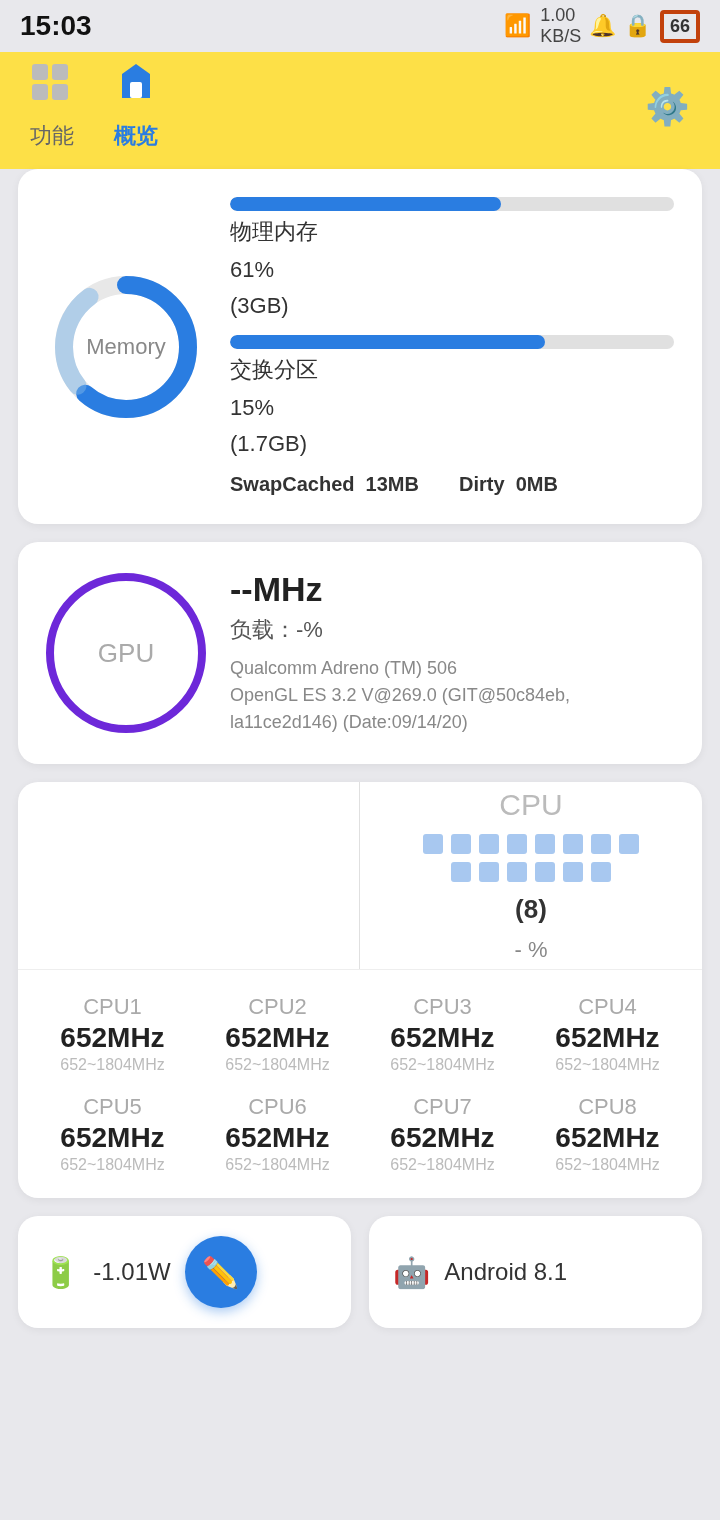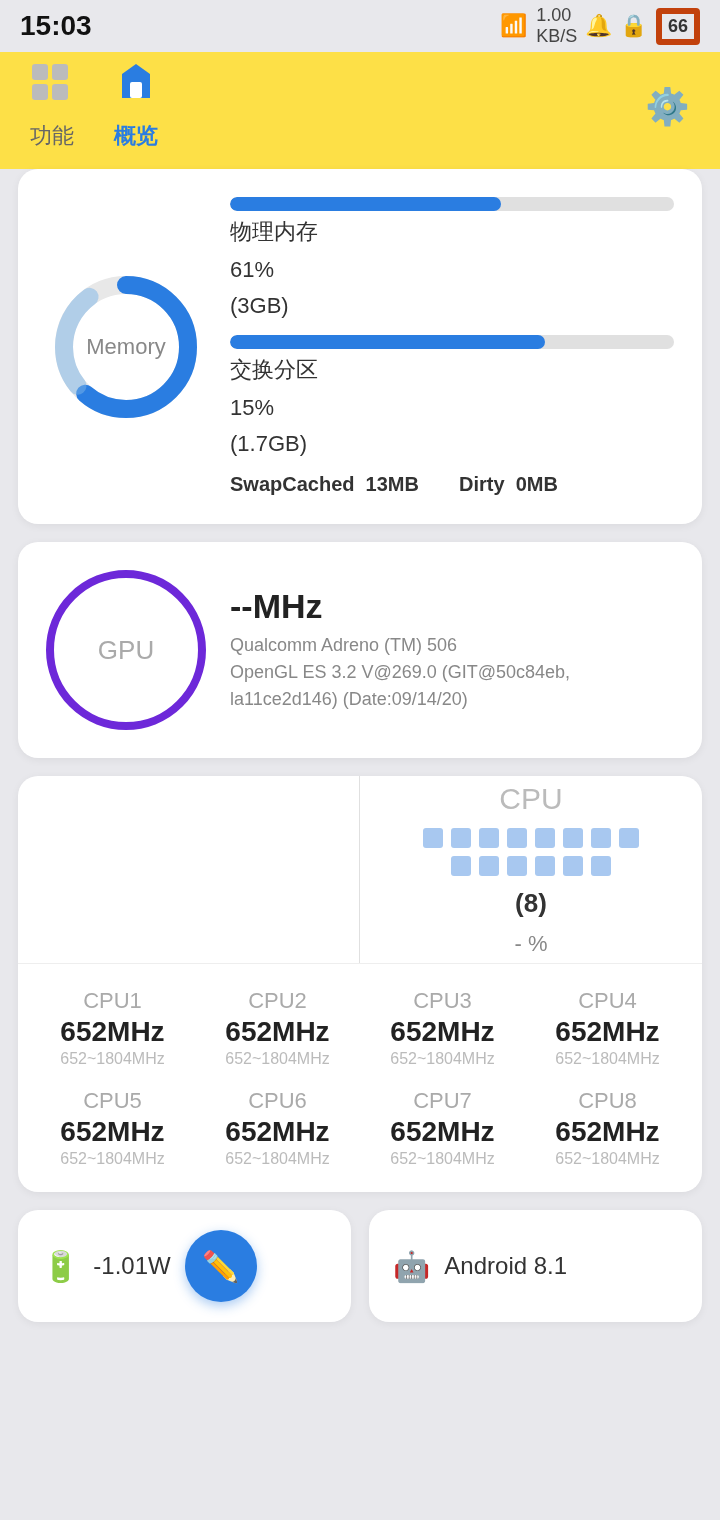--- a/index.html
+++ b/index.html
@@ -27,21 +27,21 @@
       color: #111;
     }
     .status-icons {
       display: flex;
       align-items: center;
       gap: 8px;
       font-size: 22px;
       color: #333;
     }
     .battery-box {
-      border: 6px solid #c2410c;
+      border: 4px solid #c2410c;
       border-radius: 4px;
       padding: 2px 6px;
       font-size: 18px;
       font-weight: 600;
       position: relative;
     }
 
     
     .top-nav {
       display: flex;
@@ -413,20 +413,23 @@
     </div>
   </div>
 </div>
 
 <div class="card gpu-card">
   <div class="circle-placeholder">
     <span class="circle-label">GPU</span>
   </div>
   <div class="gpu-stats">
     <div class="gpu-mhz">--MHz</div>
+    <div class="gpu-load">
+      <span>负载：</span><span>-%</span>
+    </div>
     <div class="gpu-desc">
       <span>Qualcomm Adreno (TM) 506</span><br>
       <span>OpenGL ES 3.2 V@269.0 (GIT@50c84eb,</span><br>
       <span>la11ce2d146) (Date:09/14/20)</span>
     </div>
   </div>
 </div>
 
 <div class="card cpu-card">
   <div class="cpu-chart-area">

